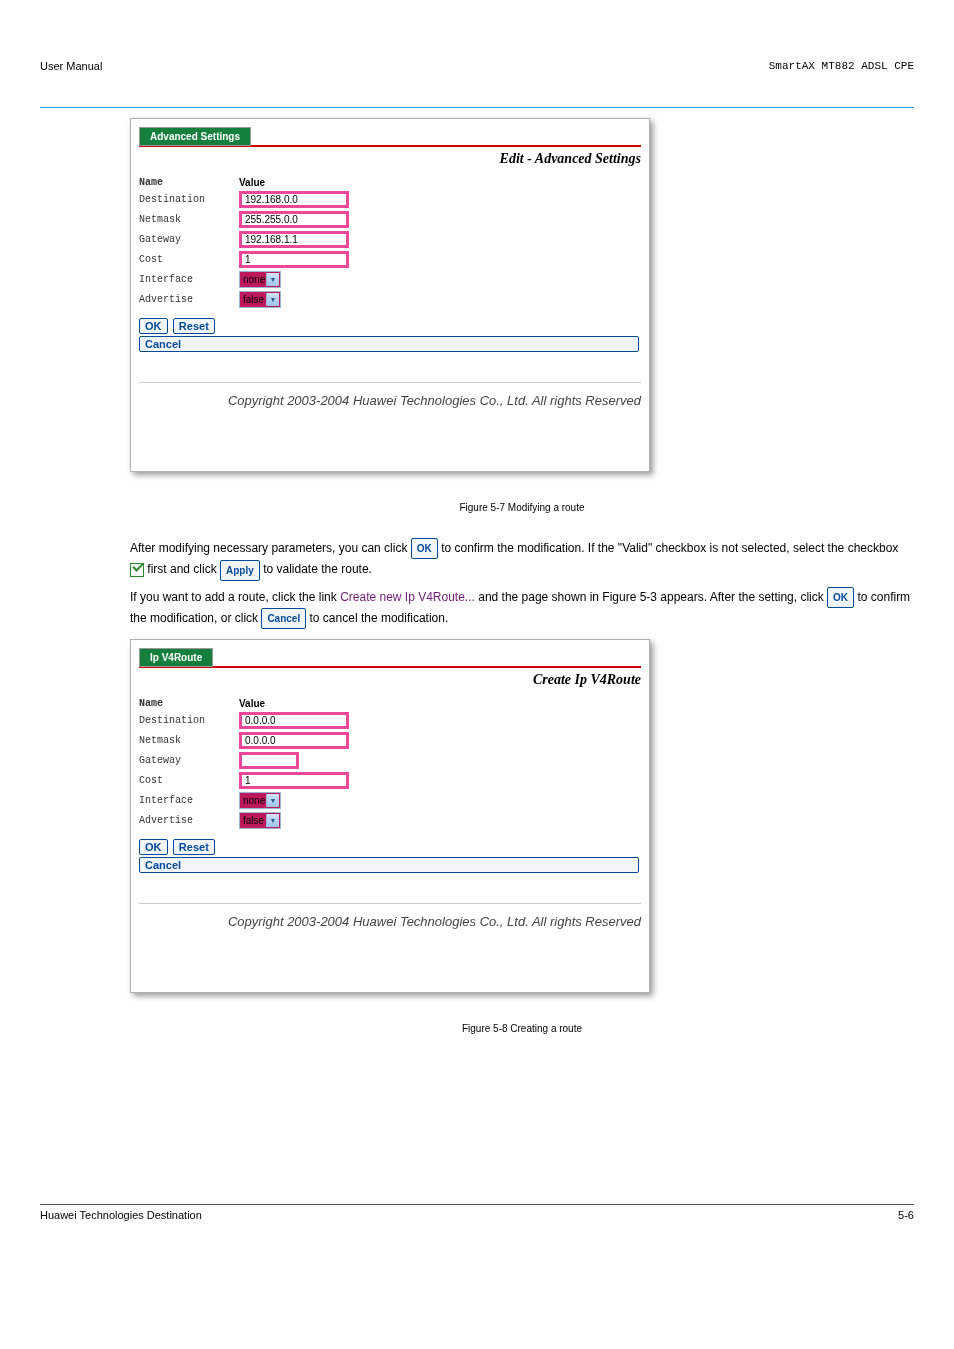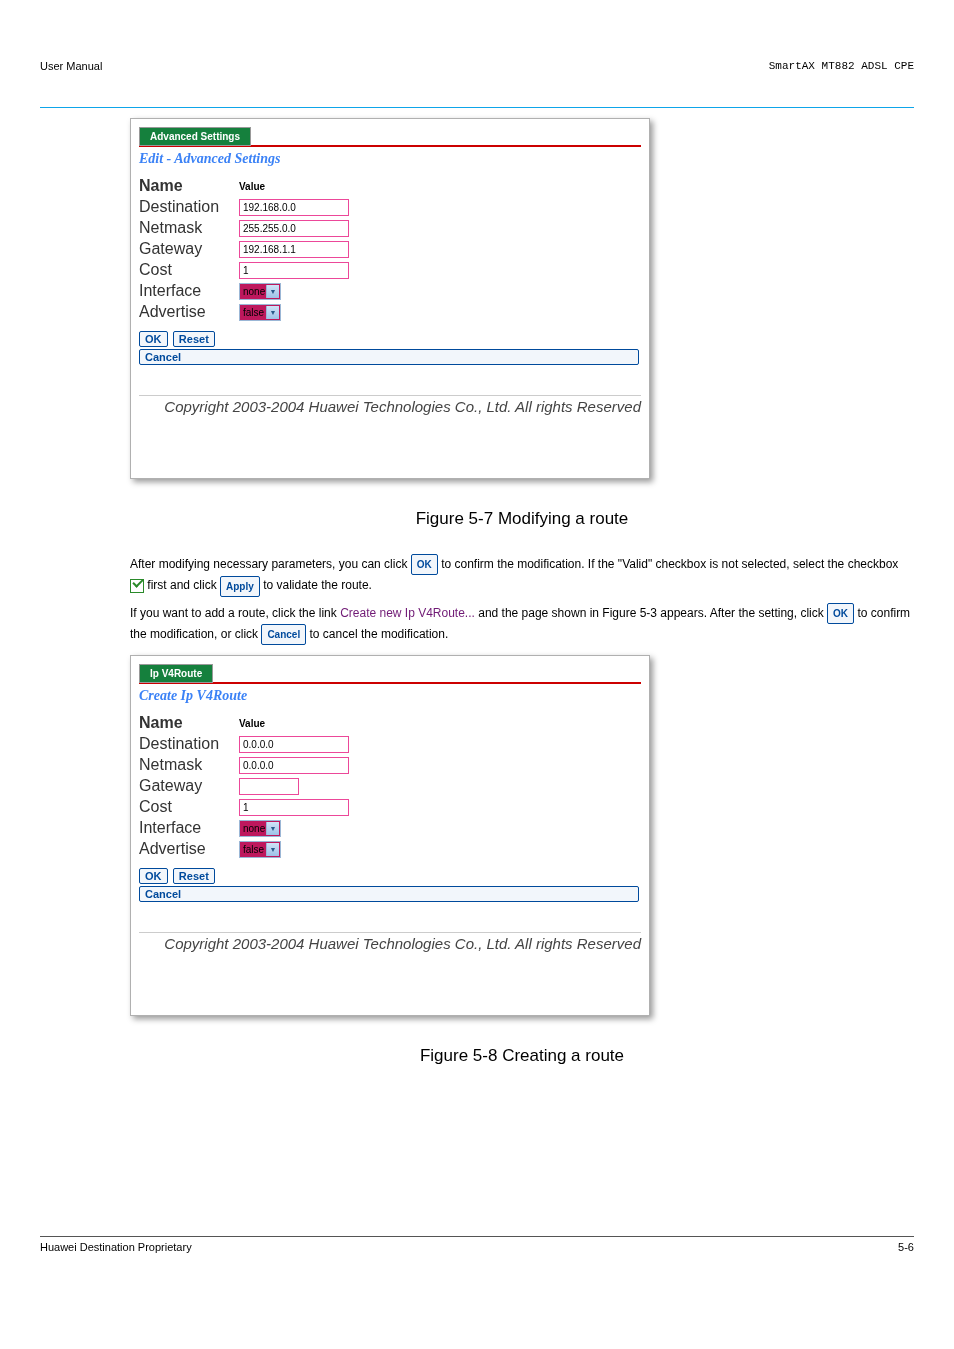--- a/index.html
+++ b/index.html
@@ -48,33 +48,34 @@
     font-size: 10px;
     padding: 3px 10px;
     border: 1px solid #999;
   }
   .tab-line {
     height: 2px;
     background: #cc0000;
     margin-top: -1px;
   }
   .panel-title {
-    color: #3b82f6;
+    color: #000000;
     font-family: Georgia, serif;
     font-style: italic;
     font-weight: bold;
     font-size: 14px;
     margin: 4px 0 10px 0;
+    text-align: right;
   }
   .form-row { display: flex; margin-bottom: 3px; align-items: center; }
-  .form-label { width: 100px; font-size: 16px; color: #333; }
+  .form-label { width: 100px; font-size: 10px; color: #333; font-family: Liberation Mono, monospace; }
   .form-label.hdr { font-weight: bold; }
   .form-value.hdr { font-weight: bold; font-size: 10px; }
   .text-input {
-    border: 1px solid #ec4899;
+    border: 3px solid #ec4899;
     height: 17px;
     font-size: 10px;
     padding: 1px 3px;
     width: 110px;
   }
   .select-input {
     border: 1px solid #9bb7d6;
     height: 17px;
     font-size: 10px;
     padding: 0 14px 0 3px;
@@ -103,29 +104,29 @@
     padding: 1px 5px;
     background: #f2f6fb;
     border-radius: 2px;
   }
   .btn-row { margin-top: 10px; }
   .btn-row .btn { margin-right: 2px; }
   .btn-row .cancel { display:block; margin-top:2px; }
   .copyright {
     text-align: right;
     font-style: italic;
-    font-size: 15px;
+    font-size: 13px;
     color: #444;
     margin-top: 30px;
     border-top: 1px solid #ccc;
-    padding-top: 2px;
+    padding-top: 10px;
   }
   .pad-bottom { height: 55px; }
 
-  .fig-caption { text-align: center; font-size: 17px; margin: 15px 0 25px 0; }
+  .fig-caption { text-align: center; font-size: 10px; margin: 15px 0 25px 0; }
 
   .body-text { font-size: 12px; line-height: 1.7; margin: 6px 0; }
   .body-text .btn-inline {
     border: 1.5px solid #004a9c;
     color: #004a9c;
     font-weight: bold;
     font-size: 10px;
     padding: 1px 5px;
     background: #f2f6fb;
     border-radius: 2px;
@@ -289,15 +290,15 @@
 
     <div class="copyright">Copyright 2003-2004 Huawei Technologies Co., Ltd. All rights Reserved</div>
     <div class="pad-bottom"></div>
   </div>
 
   <div class="fig-caption">Figure 5-8 Creating a route</div>
 
 </div>
 
 <div class="footer-area">
-  <span>Huawei Destination Proprietary</span>
+  <span>Huawei Technologies Destination</span>
   <span>5-6</span>
 </div>
 
 </body></html>

